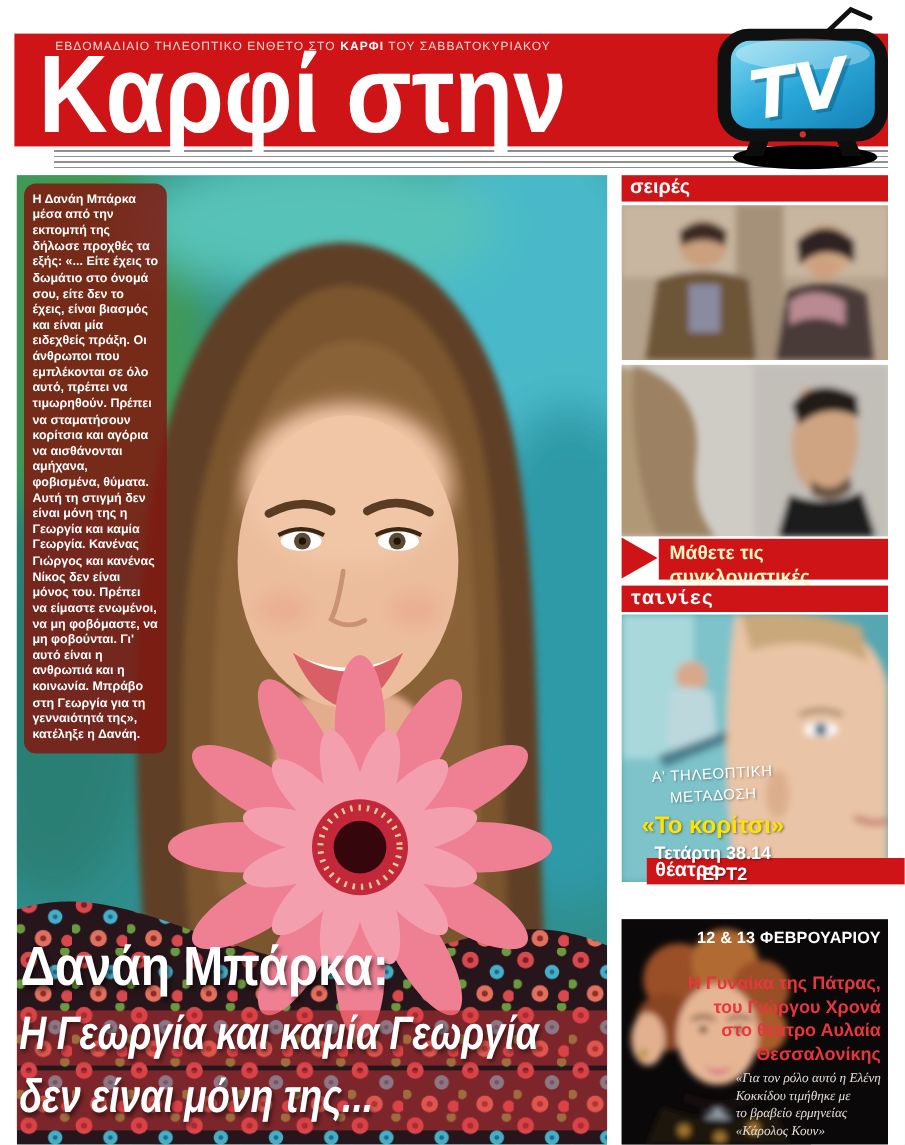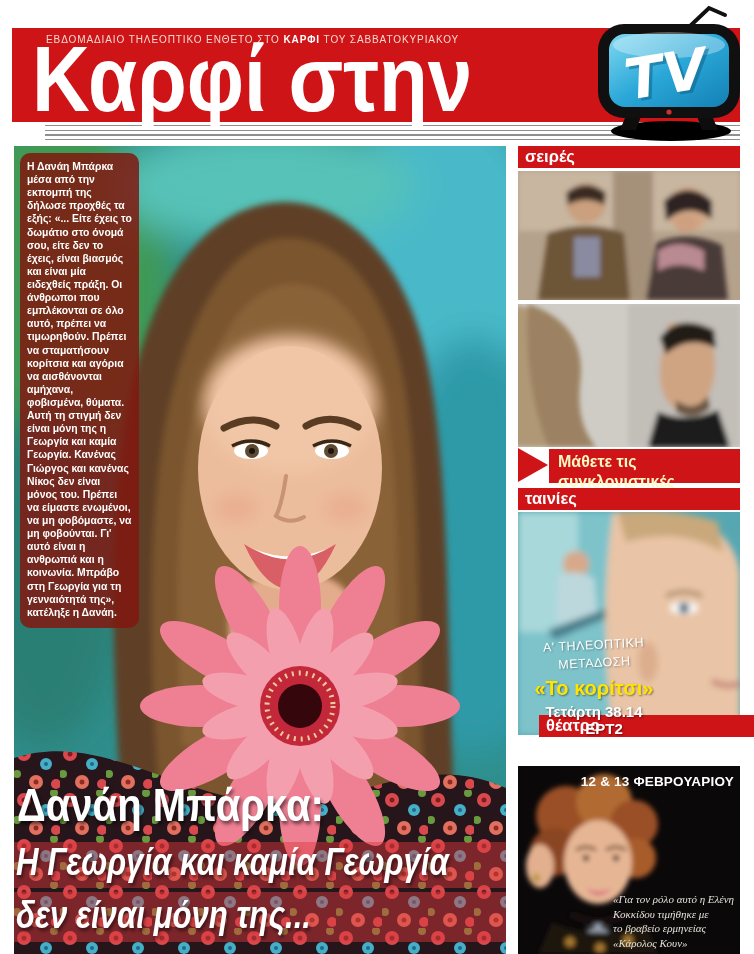--- a/index.html
+++ b/index.html
@@ -36,21 +36,21 @@
   .side-header{left:518px;width:222px;height:22px;background:#cf1418;color:#fff;
       font-weight:bold;font-size:16.5px;line-height:21px;padding-left:7px;box-sizing:border-box;}
   #series-header{top:146px;}
   #series-photo-1{left:518px;top:171px;width:222px;height:129px;}
   #series-photo-2{left:518px;top:304px;width:222px;height:143px;}
   #series-arrow{left:518px;top:448px;width:0;height:0;
       border-left:30px solid #cf1418;border-top:17px solid transparent;border-bottom:17px solid transparent;}
   #series-caption{left:549px;top:449px;width:191px;height:34px;background:#cf1418;color:#fef9c3;
       font-weight:bold;font-size:16px;line-height:1.26;padding:3px 4px 0 9px;box-sizing:border-box;
       white-space:pre-line;}
-  #movies-header{top:488px;}
+  #movies-header{top:488px;font-family:Liberation Mono, monospace;}
   #movie-photo{left:518px;top:512px;width:222px;height:223px;}
   #movie-overlay{left:518px;top:636px;width:152px;text-align:center;color:#fff;z-index:5;}
   #movie-premiere{font-size:12.5px;letter-spacing:.5px;white-space:pre-line;line-height:1.45;
       transform:rotate(-3deg);text-shadow:1px 1px 2px rgba(0,0,0,.35);}
   #movie-title{margin-top:5px;font-size:20px;font-weight:bold;color:#ffe400;
       text-shadow:1px 1px 2px rgba(0,0,0,.45);}
   #movie-daytime{margin-top:3px;font-size:15px;font-weight:bold;text-shadow:1px 1px 2px rgba(0,0,0,.45);}
   #movie-channel{font-size:15px;font-weight:bold;text-shadow:1px 1px 2px rgba(0,0,0,.45);padding-left:20px;}
   #theater-header{top:715px;margin-left:21px;}
   #theater-block{left:518px;top:766px;width:222px;height:188px;background:#0b0809;overflow:hidden;}
@@ -308,19 +308,23 @@
           <rect x="76" y="158" width="8" height="12" fill="#9aa4b0"></rect>
             <rect x="70" y="162" width="20" height="5" fill="#9aa4b0"></rect>
           <path d="M20,188 L34,156 Q80,176 128,158 L140,188 Z" fill="#1c130c"></path>
           <circle cx="52" cy="176" r="5" fill="#a87a33"></circle>
             <circle cx="82" cy="182" r="5" fill="#a87a33"></circle>
           <circle cx="110" cy="174" r="5" fill="#a87a33"></circle>
         </g>
       </svg>
     </div>
     <div id="theater-dates">12 &amp; 13 ΦΕΒΡΟΥΑΡΙΟΥ</div>
+    <div id="theater-title">Η Γυναίκα της Πάτρας,
+του Γιώργου Χρονά
+στο θέατρο Αυλαία
+Θεσσαλονίκης</div>
     <div id="theater-note">«Για τον ρόλο αυτό η Ελένη
 Κοκκίδου τιμήθηκε με
 το βραβείο ερμηνείας
 «Κάρολος Κουν»</div>
   </div>
 
 </div>
 
 </body></html>

